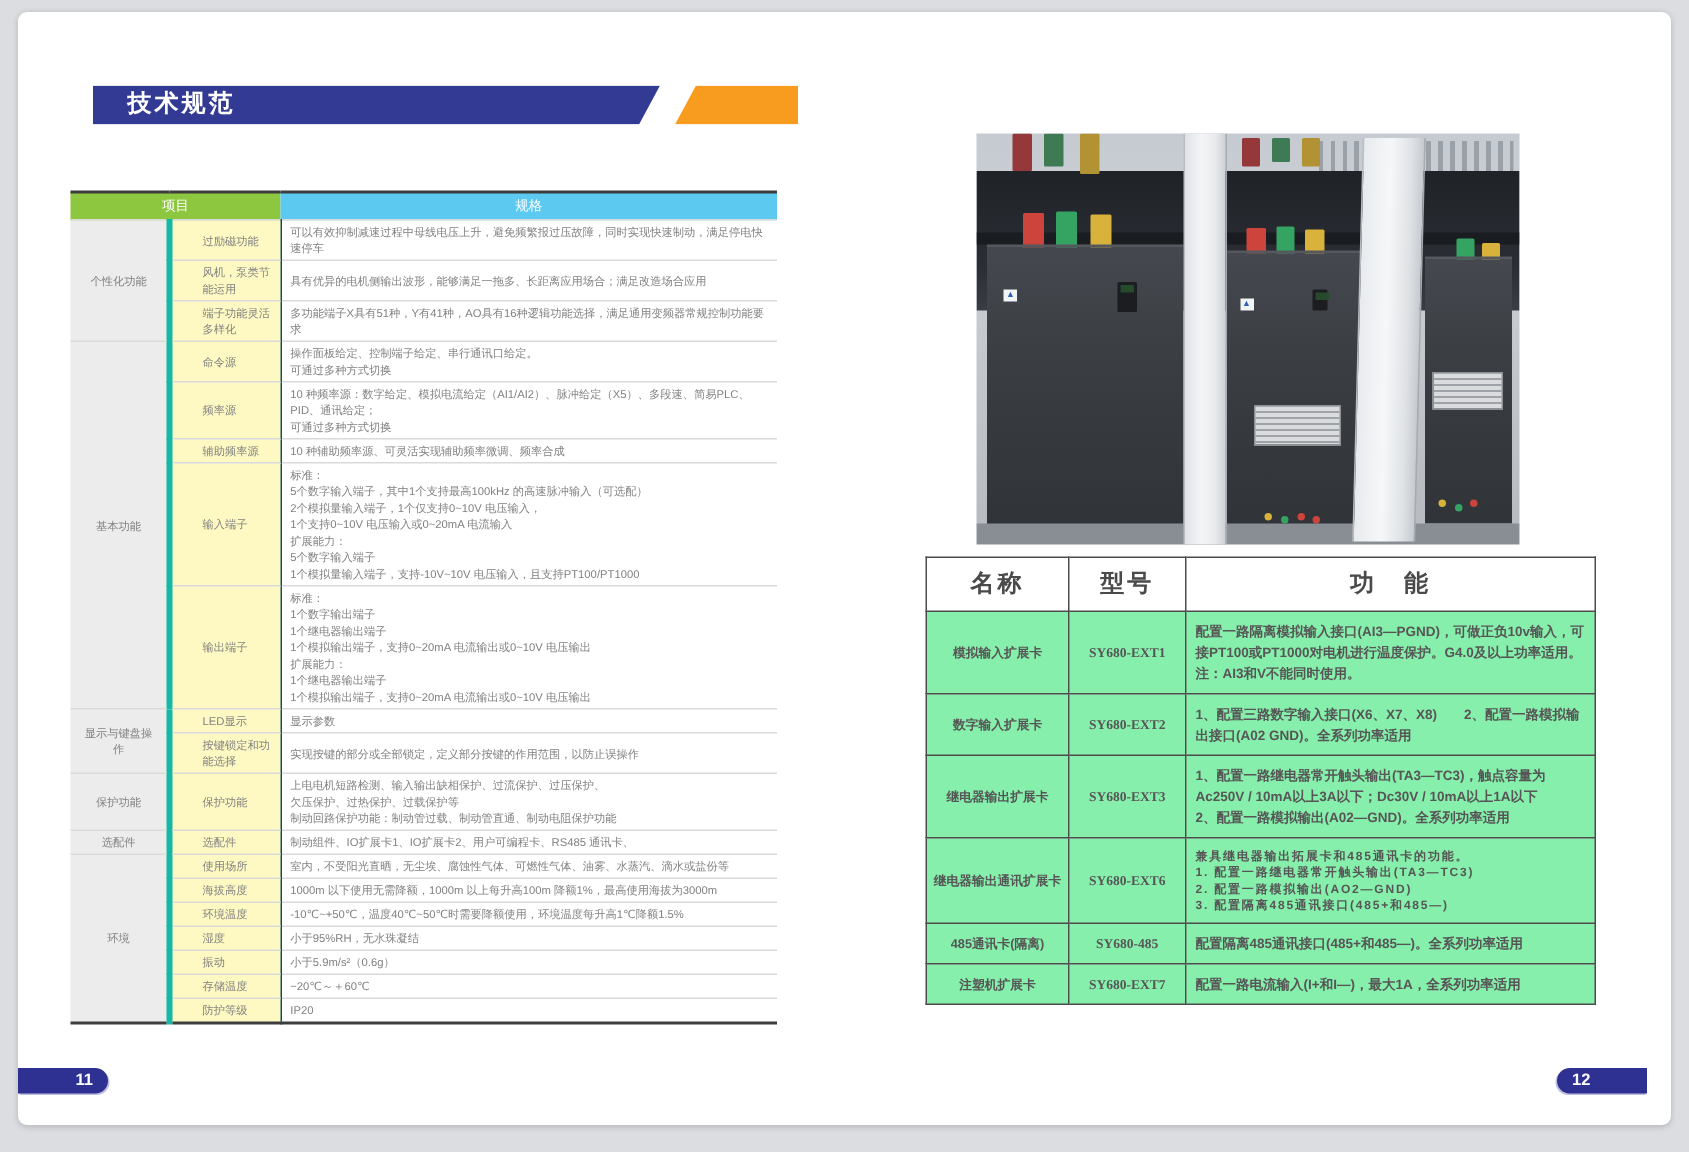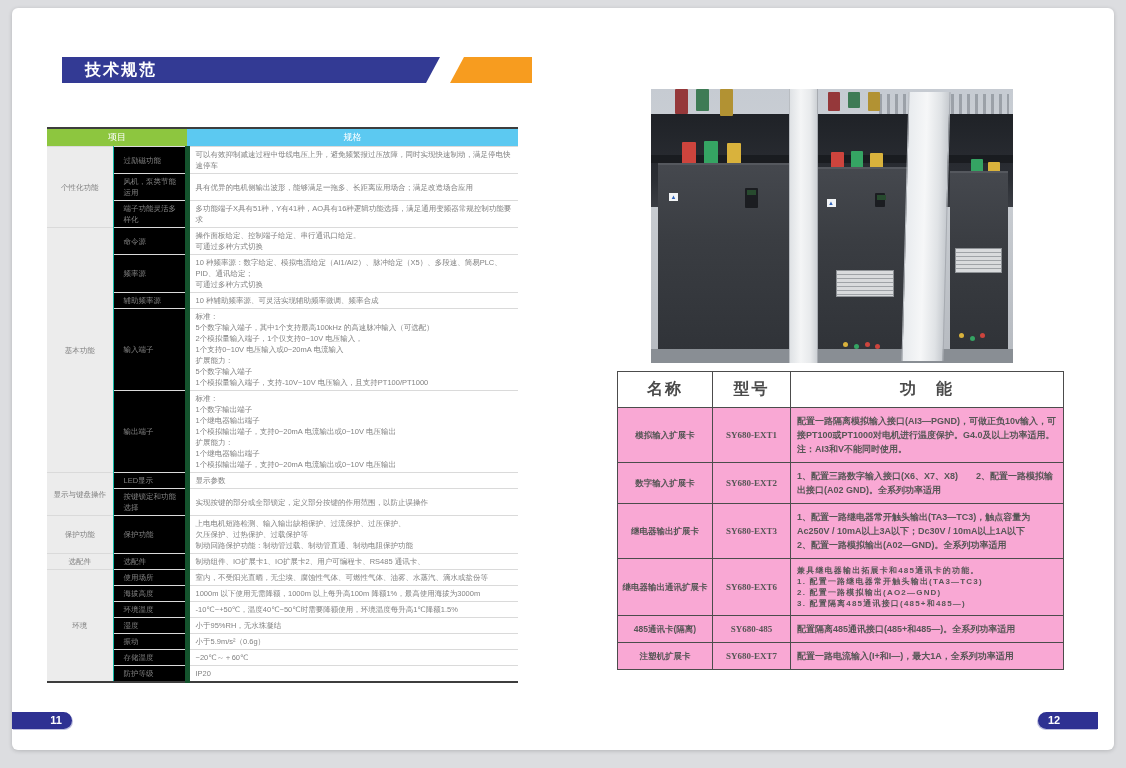--- a/index.html
+++ b/index.html
@@ -47,39 +47,39 @@
     font-size:9px;font-weight:normal;color:#fff;text-align:center;
     padding:2px 0;height:13px;
   }
   #spec-table th.th-item{background:var(--header-green);}
   #spec-table th.th-spec{background:var(--header-cyan);}
   #spec-table td{
     font-size:7.5px;line-height:11px;color:#828282;
     border-top:1px solid #dadada;padding:2px 6px;vertical-align:middle;
   }
   #spec-table td.cat{
-    background:#ececec;text-align:center;border-right:1px solid #14b8a6;width:66px;
+    background:#ececec;text-align:center;border-right:4px solid #14b8a6;width:66px;
   }
   #spec-table td.lbl{
-    background:#000000;border-right:5px solid #14532d;width:74px;padding-left:10px;
+    background:#fef9c3;border-right:1px solid #14532d;width:74px;padding-left:20px;
   }
   #spec-table td.spec{white-space:pre-line;background:#fff;}
   
   #card-table{
     position:absolute;left:605px;top:363px;width:447px;
     border-collapse:collapse;table-layout:fixed;
   }
   #card-table th,#card-table td{border:1px solid #4c4c4c;}
   #card-table th{
     font-size:16px;font-weight:bold;color:#4a4a4a;text-align:center;
     padding:7px 0;letter-spacing:2px;background:#fff;
   }
   #card-table td{
     font-size:9px;font-weight:bold;color:#565656;line-height:14px;
-    padding:6px 6px;vertical-align:middle;background:#f9a8d4;
+    padding:6px 6px;vertical-align:middle;background:#86efac;
   }
   #card-table td.c-name{text-align:center;font-size:8.5px;width:95px;padding:6px 2px;}
   #card-table td.c-model{text-align:center;width:78px;font-family:Liberation Serif, serif;}
   #card-table td.c-func{white-space:pre-line;text-align:left;}
   #card-table tr.dense td.c-func{font-size:8px;line-height:11px;letter-spacing:1.2px;}
   
   .pill{
     position:absolute;top:704px;height:17px;width:60px;background:var(--pill-blue);
     color:#fff;font-size:11px;font-weight:bold;line-height:17px;
   }

